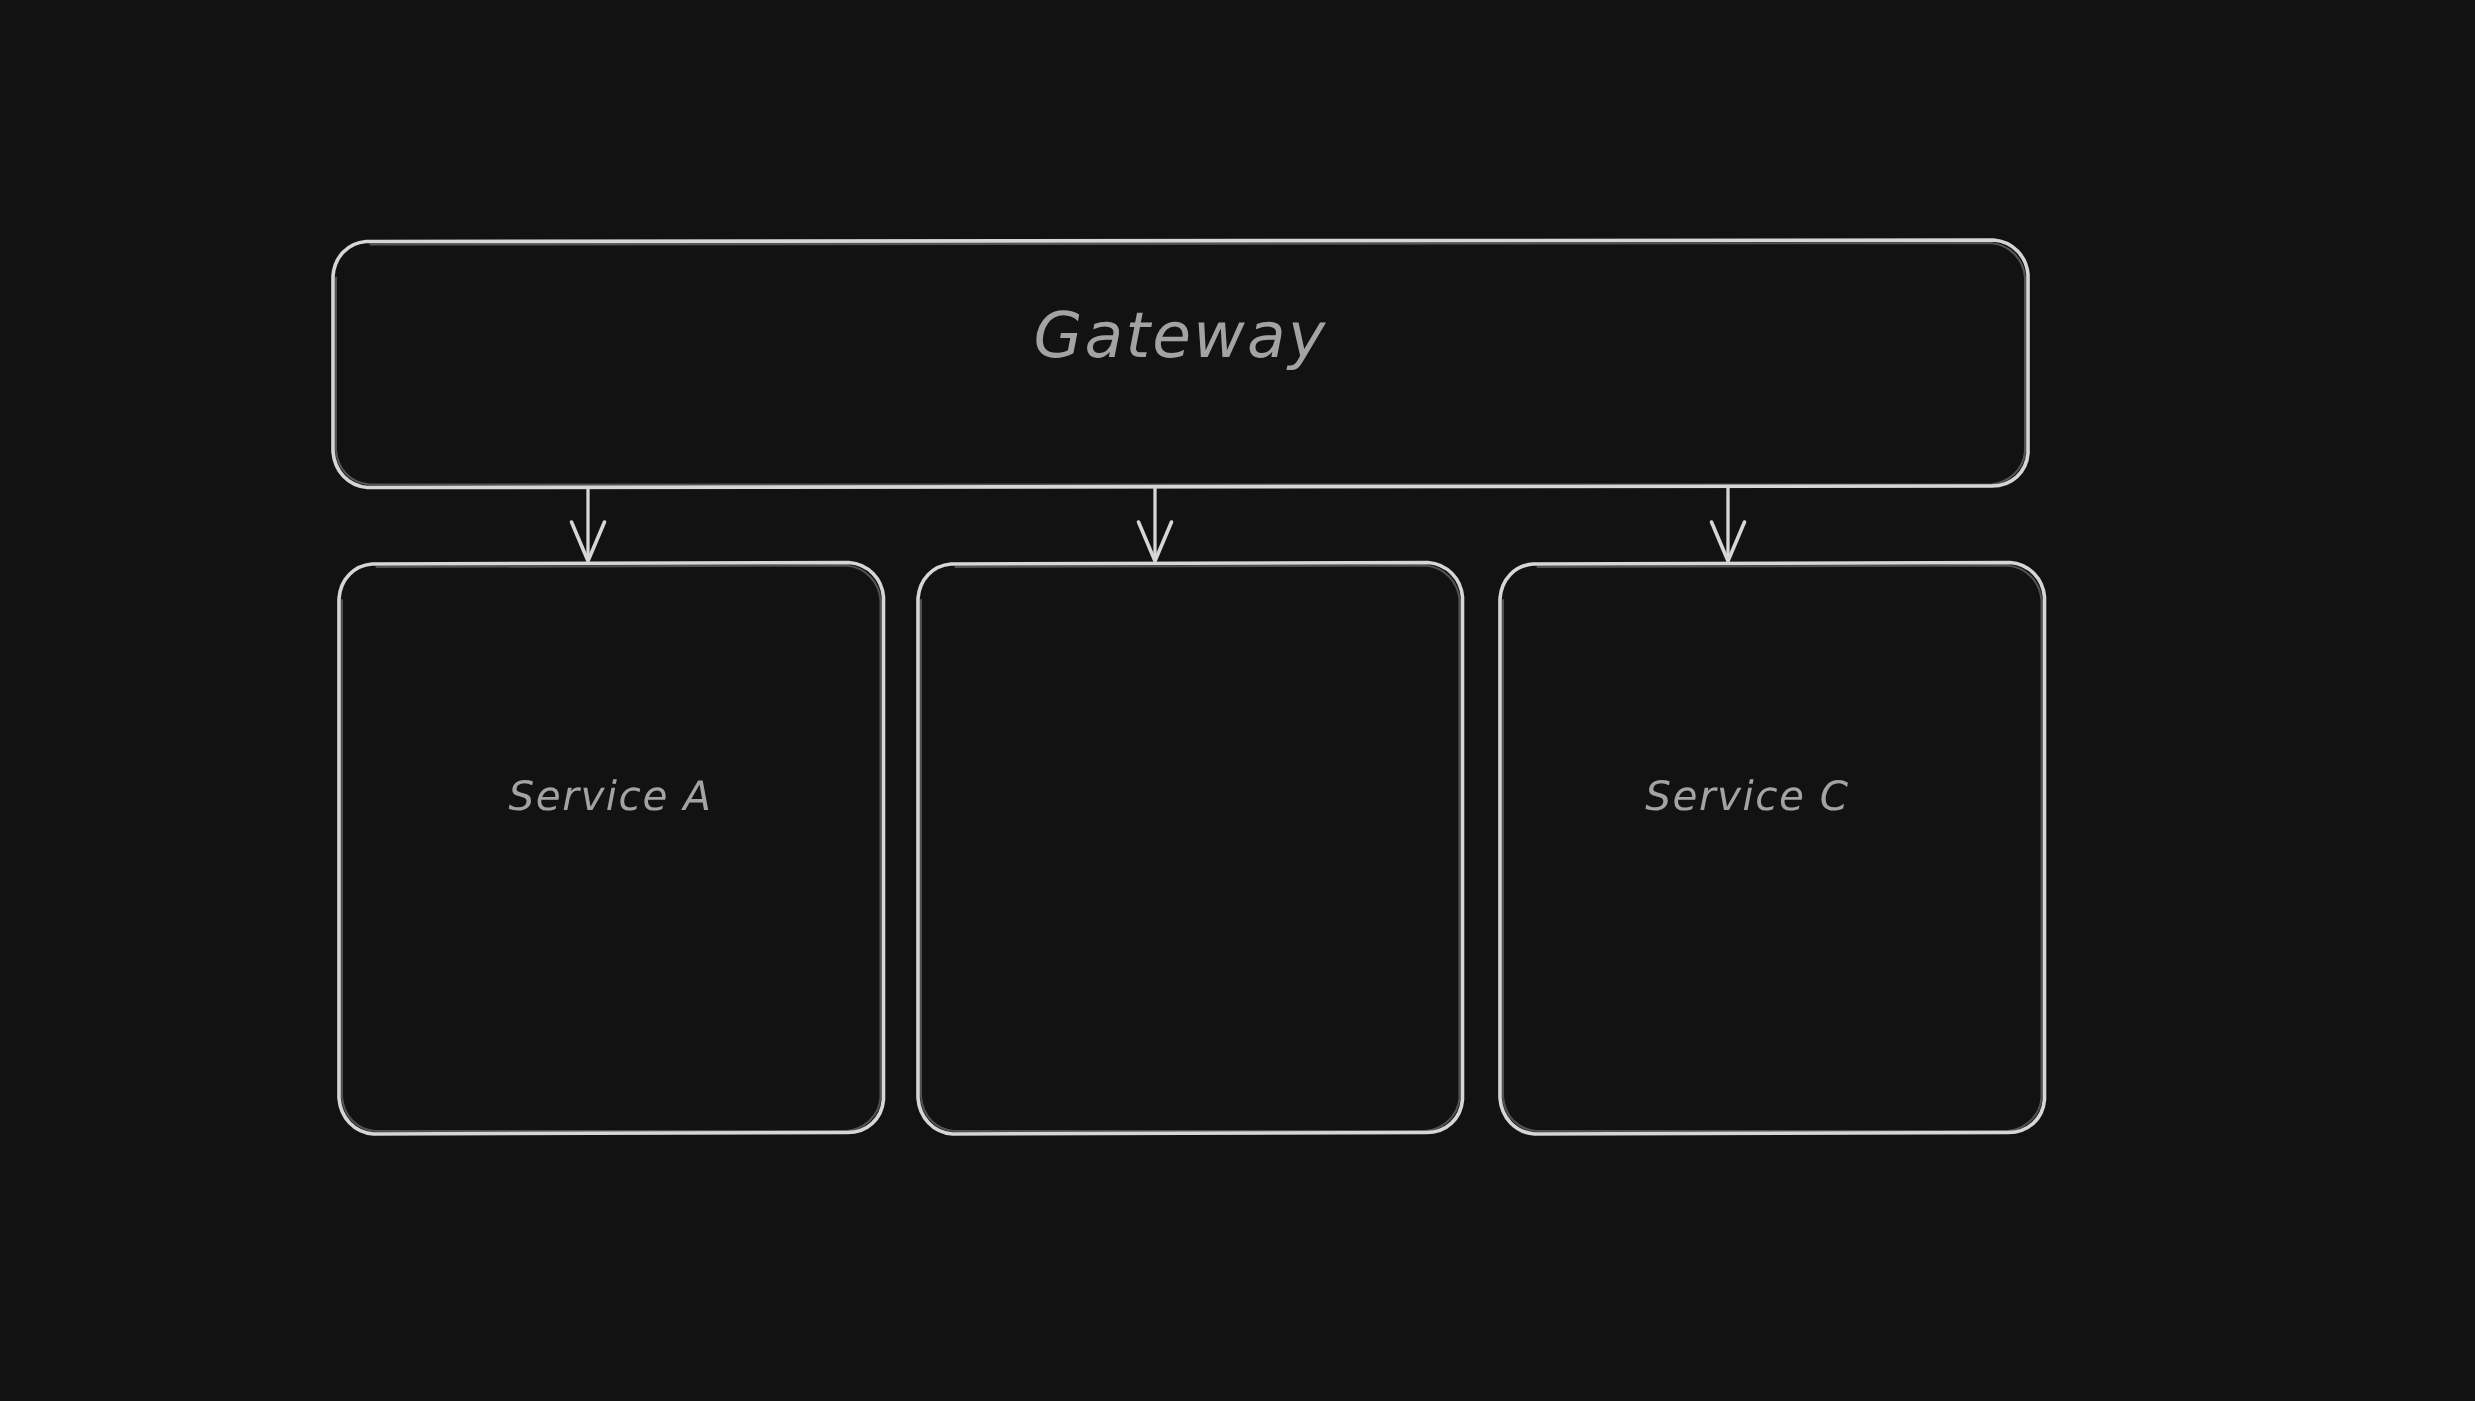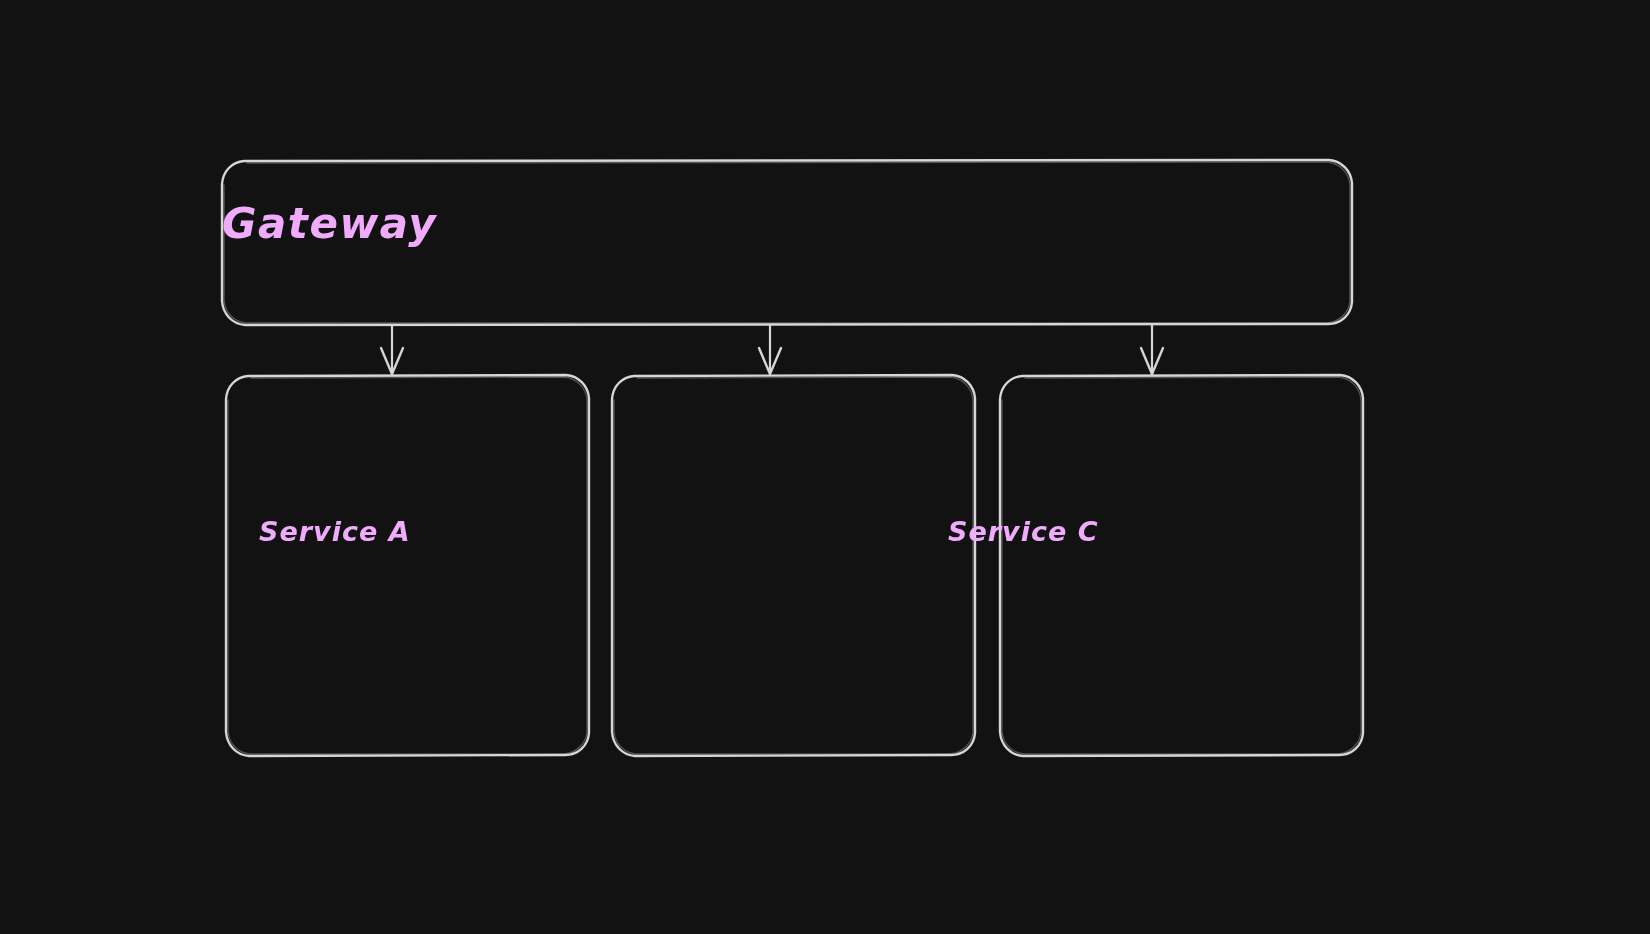--- a/index.html
+++ b/index.html
@@ -43,47 +43,47 @@
   }
   .edge-head {
     fill: none;
     stroke: #d6d6d6;
     stroke-width: 2.4;
     stroke-linecap: round;
     stroke-linejoin: round;
   }
   .node-label {
     position: absolute;
-    color: #f0abfc;
+    color: #a3a3a3;
     font-family: "DejaVu Sans", "Liberation Sans", sans-serif;
     font-style: italic;
-    font-weight: 700;
-    text-align: left;
+    font-weight: 400;
+    text-align: center;
     white-space: nowrap;
     letter-spacing: 0.5px;
     -webkit-font-smoothing: antialiased;
   }
   .label-gateway {
     left: 222px;
     top: 198px;
     width: 1130px;
     font-size: 42px;
     line-height: 52px;
     letter-spacing: 1.5px;
   }
   .label-service {
     top: 514px;
     width: 362px;
     font-size: 27px;
     line-height: 36px;
     letter-spacing: 1px;
   }
-  .label-service-a { left: 226px; margin-left: 33px; }
+  .label-service-a { left: 226px; }
   .label-service-b { left: 612px; }
-  .label-service-c { left: 948px; }
+  .label-service-c { left: 984px; }
 </style>
 </head>
 <body>
 
 <div id="canvas">
 
   <svg id="diagram-svg" viewBox="0 0 1650 934" xmlns="http://www.w3.org/2000/svg">
 
     <g>
       <path class="node-shape" d="M 244 161

